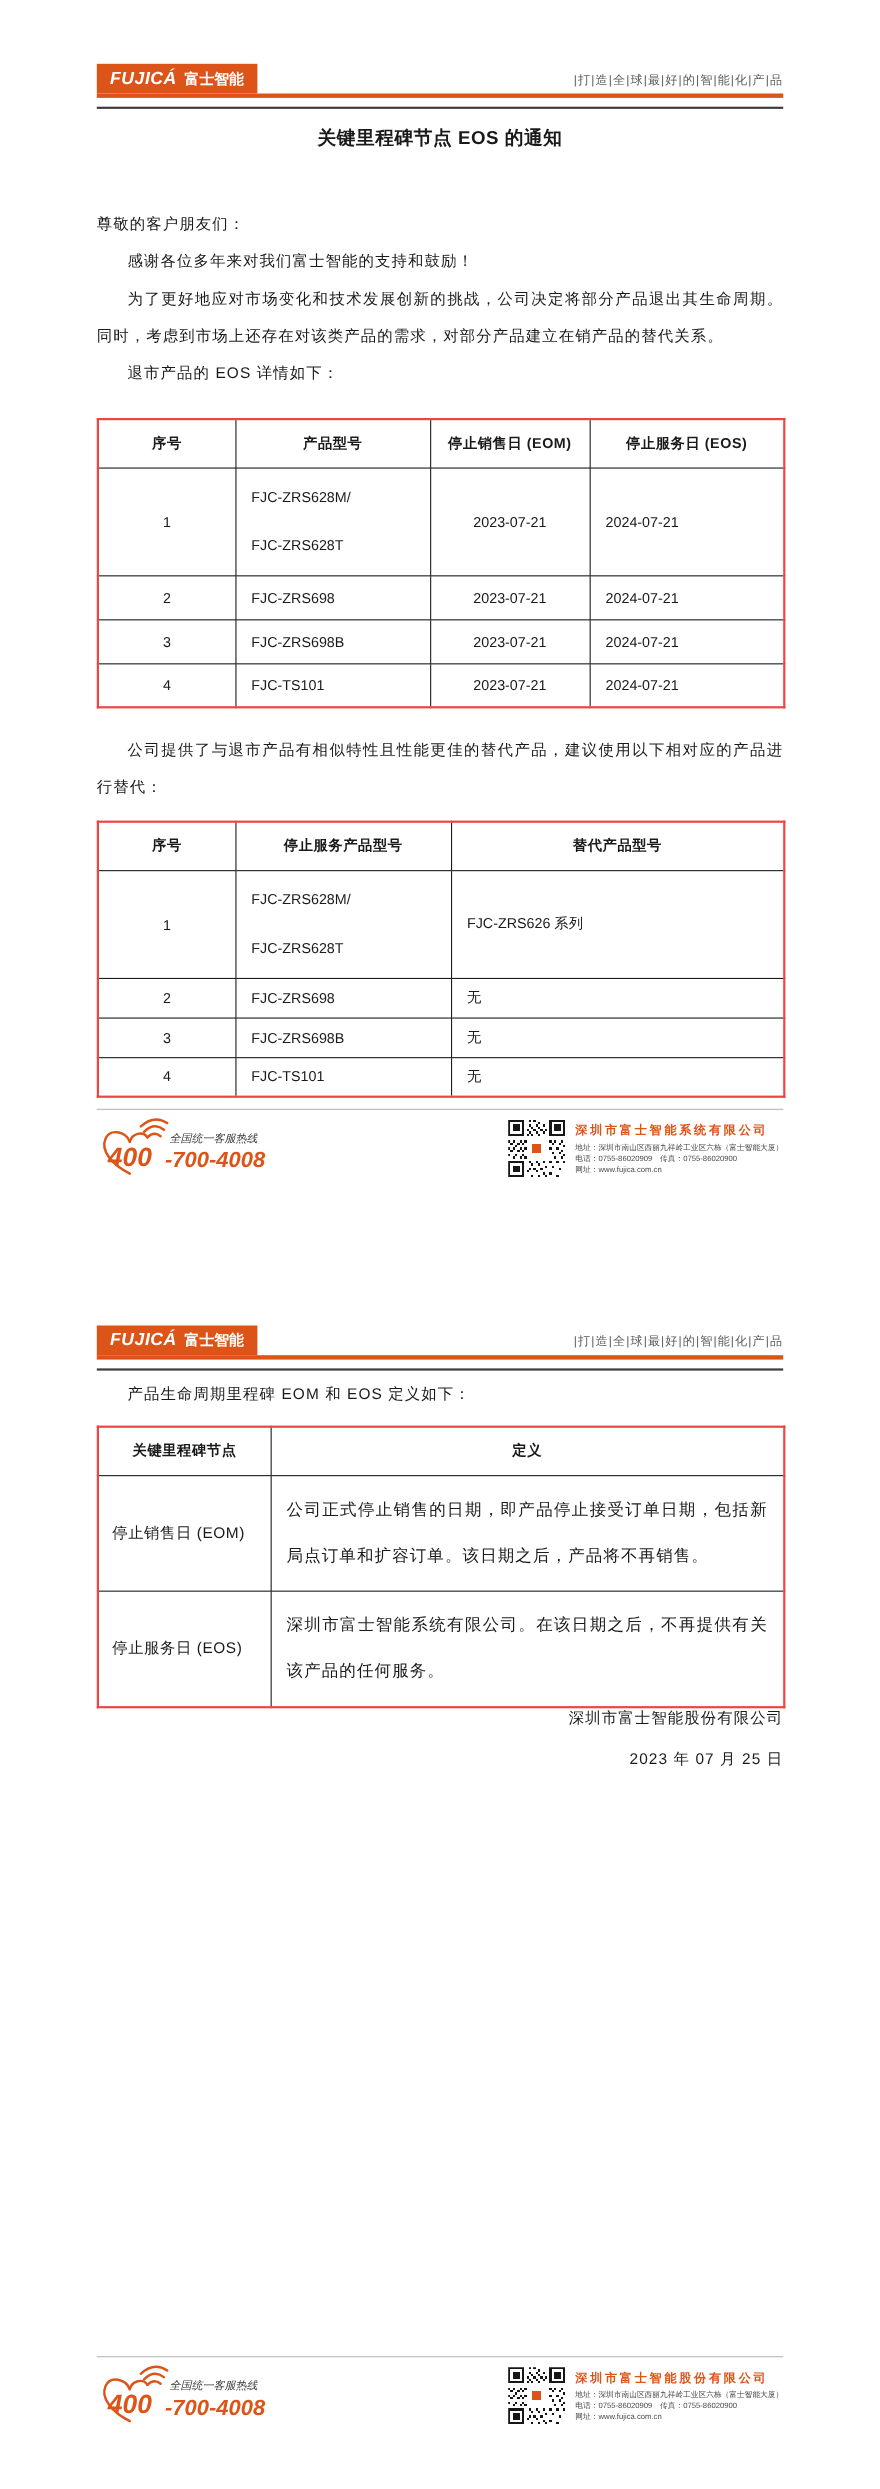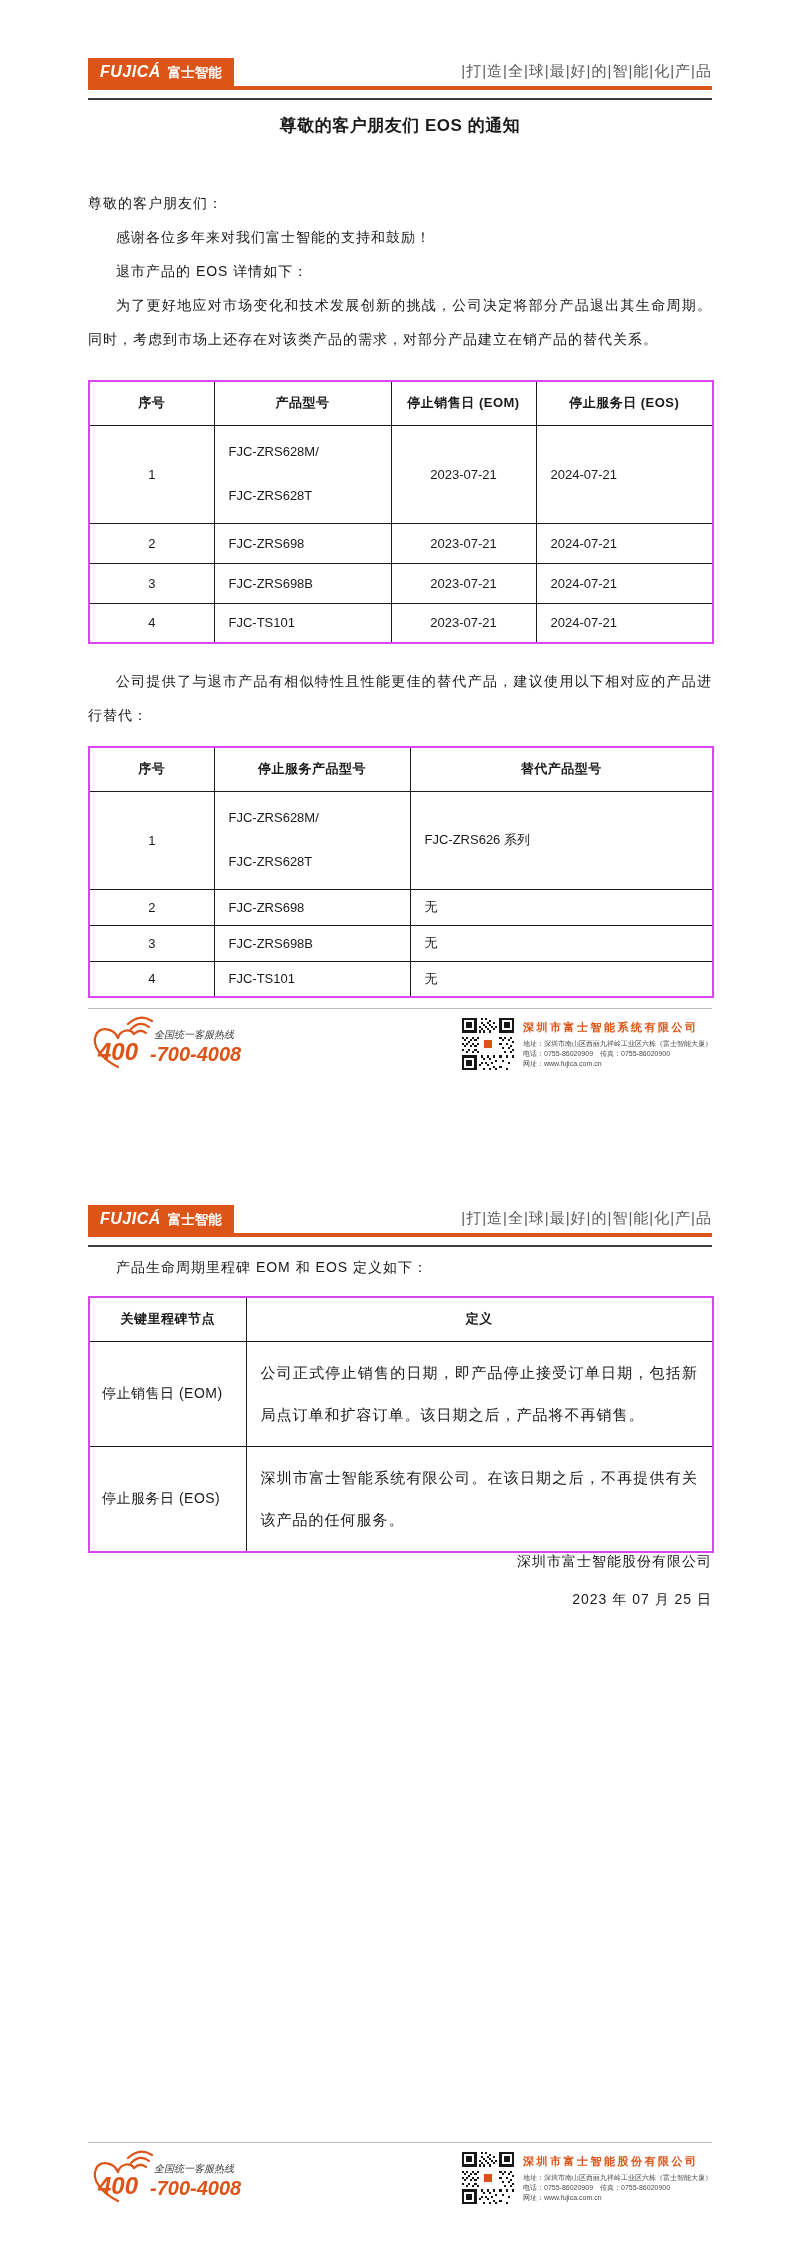--- a/index.html
+++ b/index.html
@@ -7,30 +7,30 @@
   html,body{ margin:0; padding:0; background:#ffffff; }
   body{ font-family:"Liberation Sans", sans-serif; color:var(--ink); }
   .frame{ position:relative; width:800px; height:2263px; margin:0 auto; background:#fff; overflow:hidden; }
 
   
   .doc-header{ position:absolute; left:88px; width:624px; }
   .hdr-row{ display:flex; justify-content:space-between; align-items:flex-end; border-bottom:4px solid var(--accent); }
   .logo-box{ background:var(--accent); color:#fff; padding:5px 12px 4px 12px; display:flex; align-items:baseline; gap:7px; }
   .logo-en{ font-weight:bold; font-size:16px; letter-spacing:.5px; font-style:italic; }
   .logo-cn{ font-weight:bold; font-size:13.5px; }
-  .tagline{ font-size:15px; color:#5a5a5a; letter-spacing:1px; padding-bottom:5px; white-space:nowrap; }
+  .tagline{ font-size:11px; color:#5a5a5a; letter-spacing:1px; padding-bottom:5px; white-space:nowrap; }
   .dark-line{ height:2px; background:#3d3d3d; margin-top:8px; }
 
   
   .title{ position:absolute; top:114px; left:0; width:100%; text-align:center; font-size:17px; font-weight:bold; letter-spacing:.5px; }
   .body1{ position:absolute; top:186px; left:88px; width:624px; }
   .para{ margin:0; font-size:14px; line-height:34px; letter-spacing:1px; text-align:justify; }
   .indent{ text-indent:2em; }
 
-  table.tbl{ width:624px; border-collapse:collapse; border:2px solid #d946ef; table-layout:fixed; }
+  table.tbl{ width:624px; border-collapse:collapse; border:2px solid #ef4444; table-layout:fixed; }
   .tbl th,.tbl td{ border:1px solid #1c1c1c; font-size:13px; vertical-align:middle; padding:0; }
   .tbl th{ font-weight:bold; height:44px; text-align:center; letter-spacing:.5px; }
   .tbl td.c{ text-align:center; }
   .tbl td.l{ text-align:left; padding-left:14px; }
   .tbl tr.r40 td{ height:40px; }
   .tbl tr.r36 td{ height:36px; }
   .tbl tr.tall td{ height:98px; }
   .model{ white-space:pre-line; line-height:44px; }
   .t1{ margin-top:24px; }
   .after-t1{ margin-top:20px; }
@@ -60,27 +60,27 @@
     <div class="hdr-row">
       <div class="logo-box">
         <span class="logo-en">FUJICÁ</span>
         <span class="logo-cn">富士智能</span>
       </div>
       <div class="tagline">|打|造|全|球|最|好|的|智|能|化|产|品</div>
     </div>
     <div class="dark-line"></div>
   </div>
 
-  <div class="title">尊敬的客户朋友们 EOS 的通知</div>
+  <div class="title">关键里程碑节点 EOS 的通知</div>
 
   <div class="body1">
     <p class="para">尊敬的客户朋友们：</p>
     <p class="para indent">感谢各位多年来对我们富士智能的支持和鼓励！</p>
+    <p class="para indent">为了更好地应对市场变化和技术发展创新的挑战，公司决定将部分产品退出其生命周期。同时，考虑到市场上还存在对该类产品的需求，对部分产品建立在销产品的替代关系。</p>
     <p class="para indent">退市产品的 EOS 详情如下：</p>
-    <p class="para indent">为了更好地应对市场变化和技术发展创新的挑战，公司决定将部分产品退出其生命周期。同时，考虑到市场上还存在对该类产品的需求，对部分产品建立在销产品的替代关系。</p>
 
     <table class="tbl t1">
       <colgroup>
           <col style="width:125px">
           <col style="width:177px">
           <col style="width:145px">
           <col style="width:177px">
         </colgroup>
       <thead>
         <tr>

